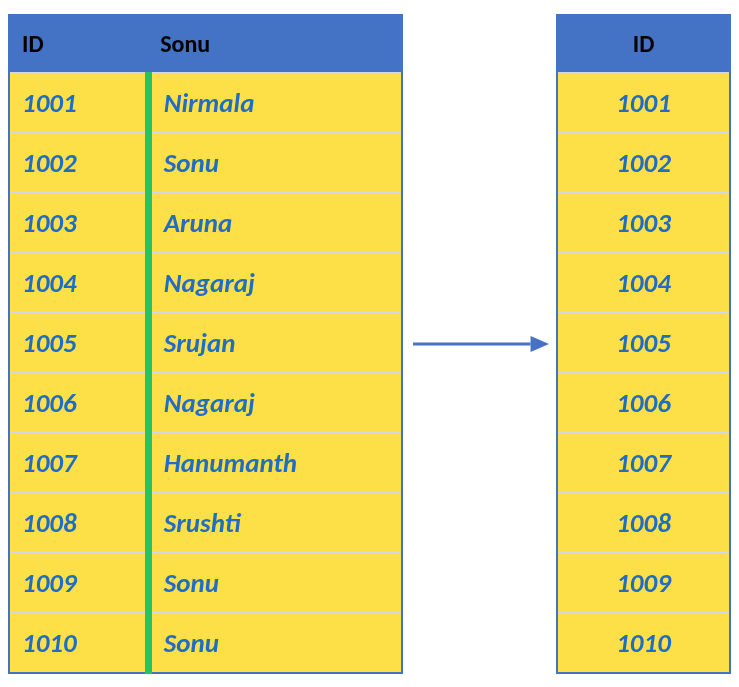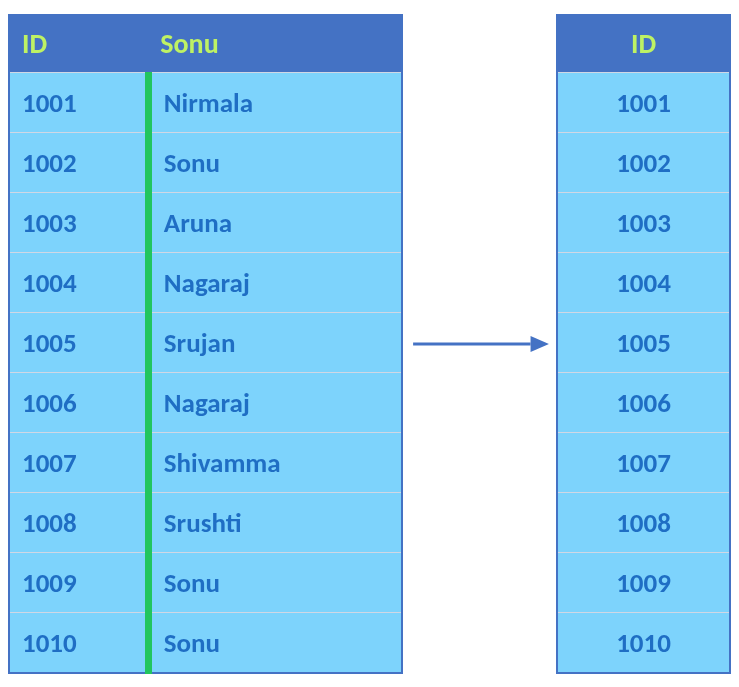--- a/index.html
+++ b/index.html
@@ -25,40 +25,41 @@
       border-collapse: collapse;
       width: 395px;
     }
     .table-right {
       border: 2px solid #4472c4;
       border-collapse: collapse;
       width: 175px;
     }
     .header-row {
       background: #4472c4;
-      color: #bef264;
+      color: #000000;
       font-weight: bold;
-      font-size: 28px;
+      font-size: 24px;
     }
     .header-cell {
       padding: 10px 12px;
       text-align: left;
       border: none;
       height: 58px;
       vertical-align: middle;
     }
     .header-cell-center {
       padding: 10px 12px;
       text-align: center;
       border: none;
       height: 58px;
       vertical-align: middle;
     }
     .data-row {
-      background: #7dd3fc;
+      background: #fde047;
+      font-style: italic;
     }
     .data-cell {
       padding: 8px 12px;
       border-top: 1px solid #d0d7e5;
       border-left: 7px solid #22c55e;
       color: #1f6ec4;
       font-weight: bold;
       font-size: 27px;
       height: 60px;
       vertical-align: middle;
@@ -128,21 +129,21 @@
       <tr class="data-row">
         <td class="data-cell col-id-left">1005</td>
         <td class="data-cell col-name">Srujan</td>
       </tr>
       <tr class="data-row">
         <td class="data-cell col-id-left">1006</td>
         <td class="data-cell col-name">Nagaraj</td>
       </tr>
       <tr class="data-row">
         <td class="data-cell col-id-left">1007</td>
-        <td class="data-cell col-name">Shivamma</td>
+        <td class="data-cell col-name">Hanumanth</td>
       </tr>
       <tr class="data-row">
         <td class="data-cell col-id-left">1008</td>
         <td class="data-cell col-name">Srushti</td>
       </tr>
       <tr class="data-row">
         <td class="data-cell col-id-left">1009</td>
         <td class="data-cell col-name">Sonu</td>
       </tr>
       <tr class="data-row">

